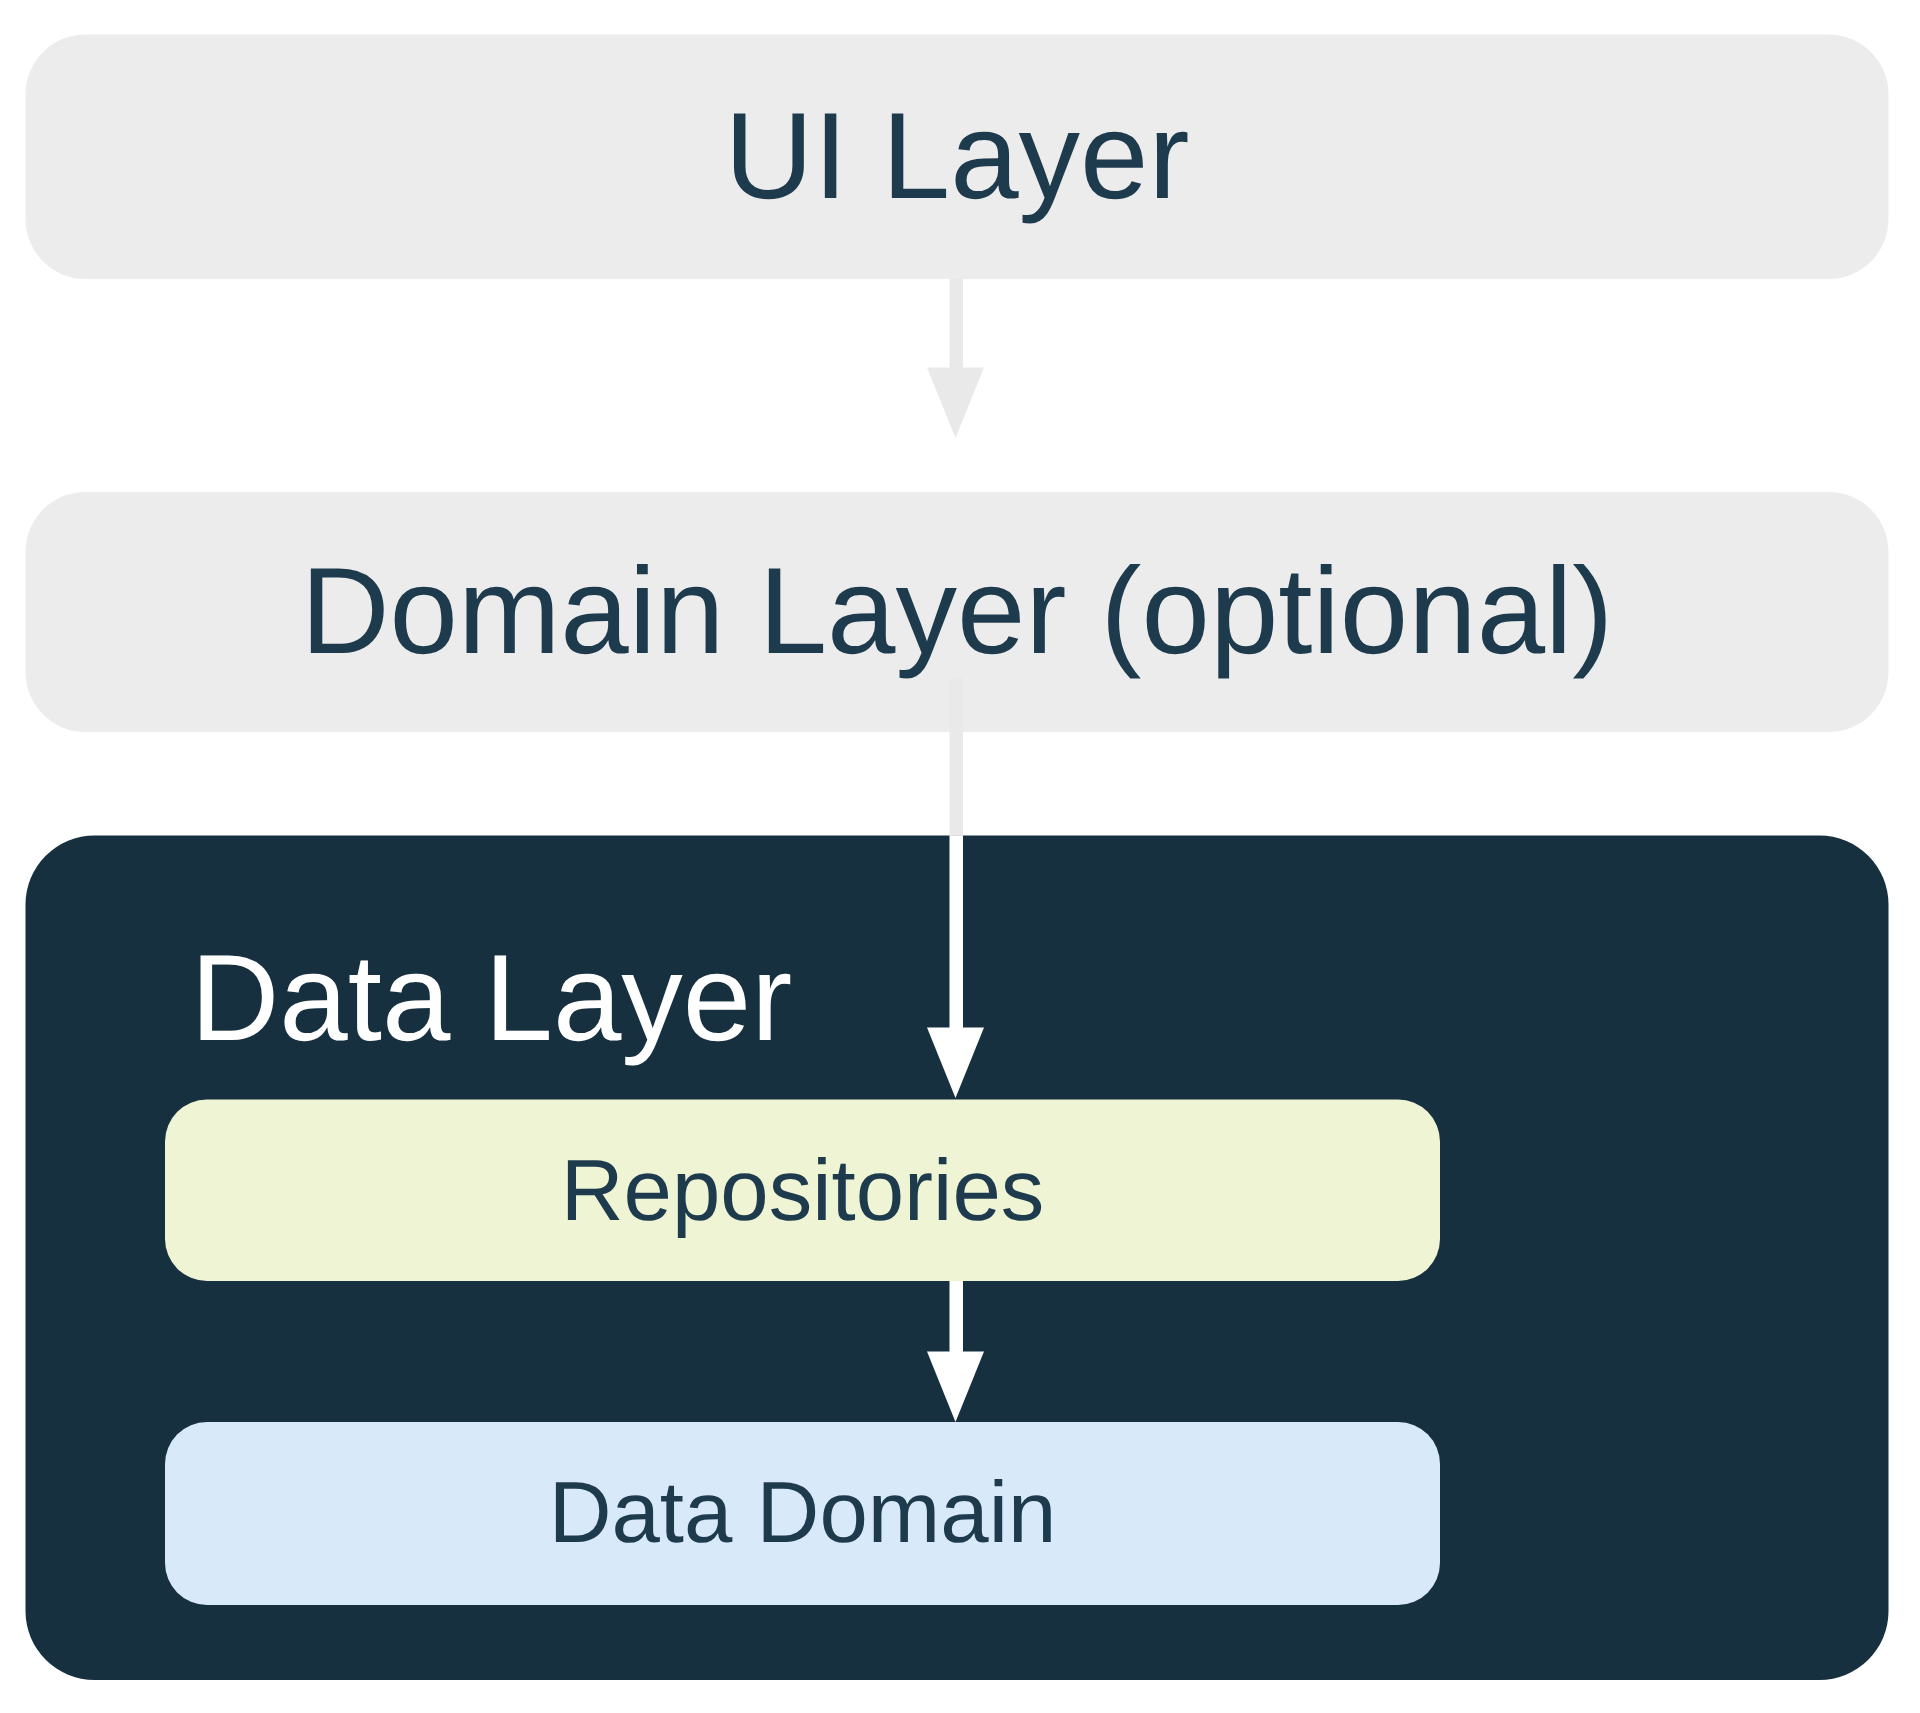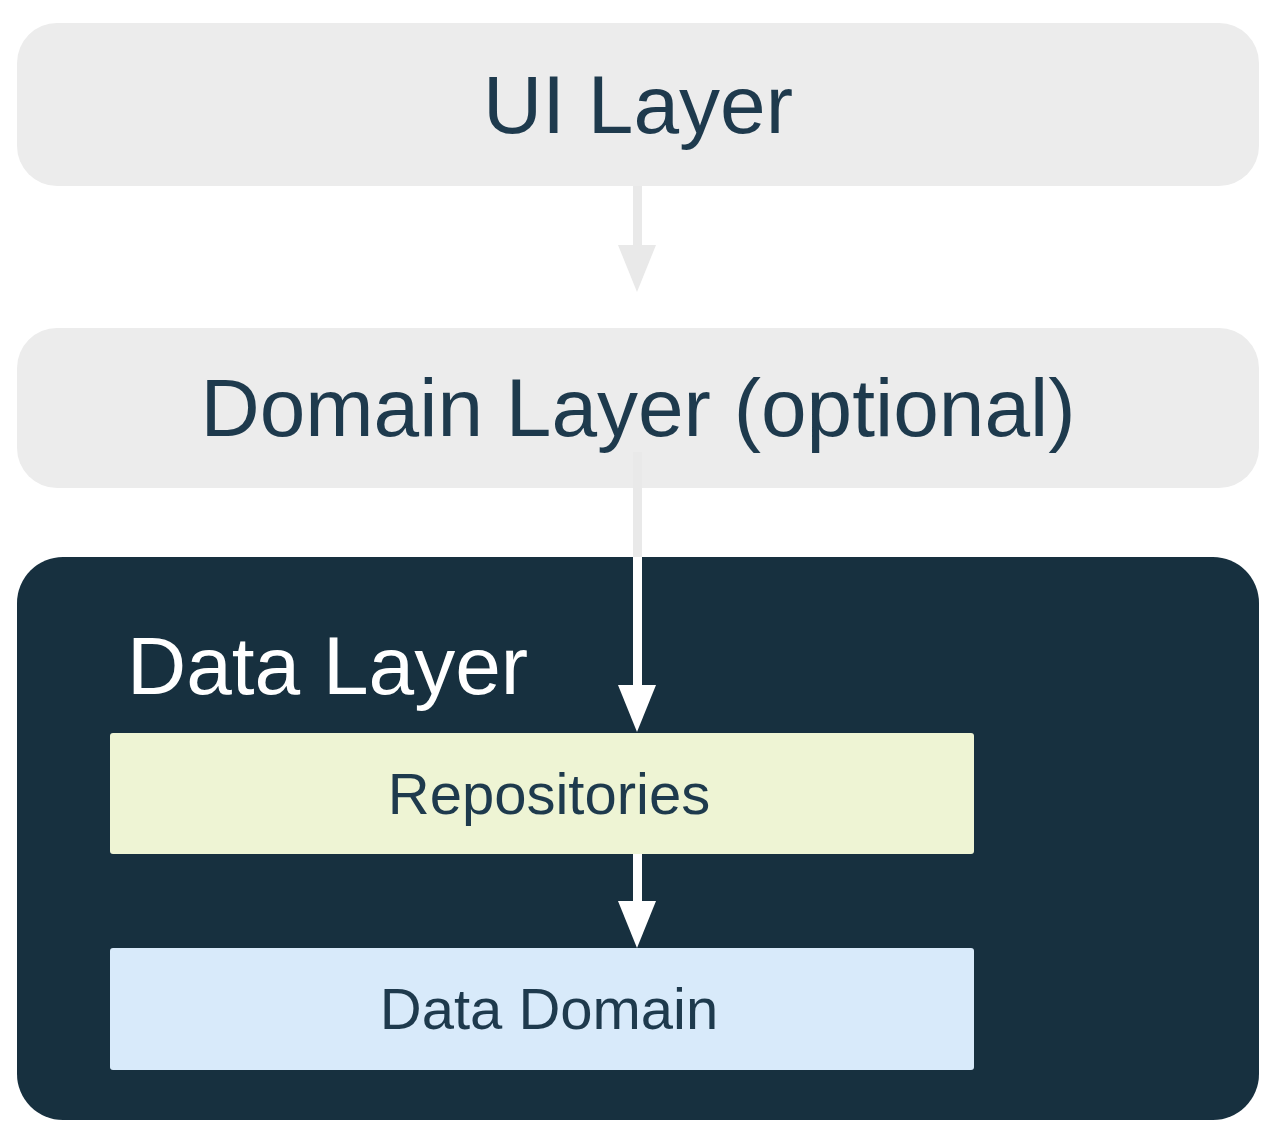--- a/index.html
+++ b/index.html
@@ -51,25 +51,24 @@
     font-weight: 400;
     line-height: 1;
     color: var(--white, #ffffff);
     white-space: nowrap;
     margin-top: 28px;
   }
   .inner-box {
     position: absolute;
     left: 110px;
     width: 850px;
-    border-radius: 3px;
+    border-radius: 28px;
     display: flex;
     align-items: center;
     justify-content: center;
-    padding-left: 14px;
   }
   #repositories { top: 733px; height: 121px; background: var(--pale-yellow, #EEF4D4); }
   #data-sources { top: 948px; height: 122px; background: var(--light-blue, #D8EAFA); }
   .inner-label {
     font-size: 58px;
     font-weight: 400;
     line-height: 1;
     color: var(--text-navy, #1E3A4D);
     white-space: nowrap;
   }

